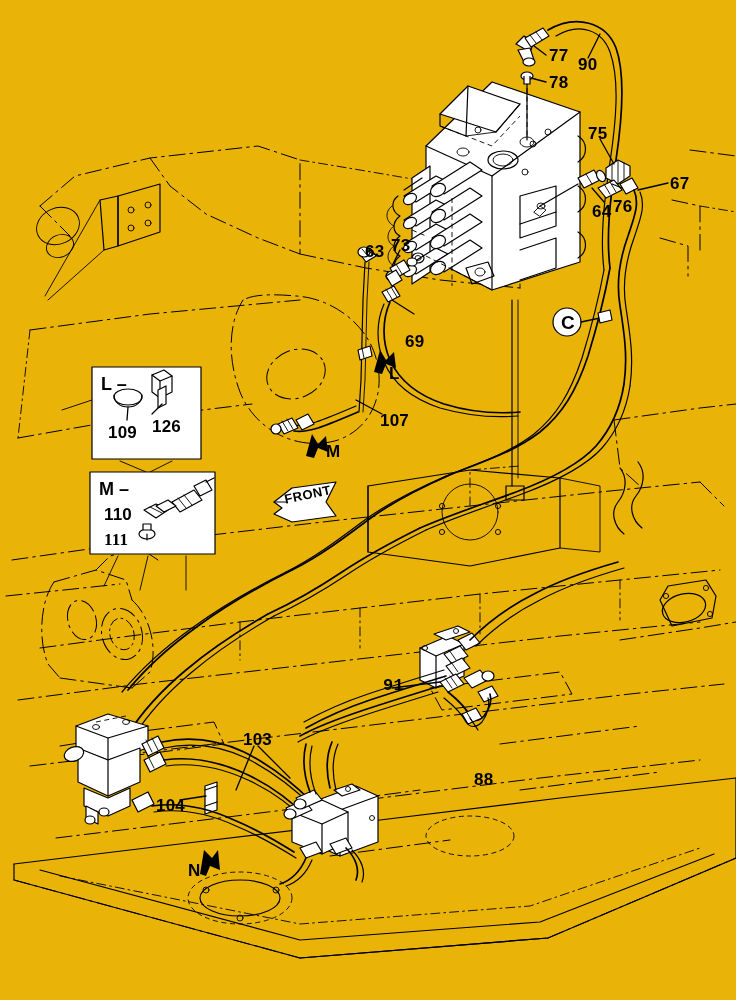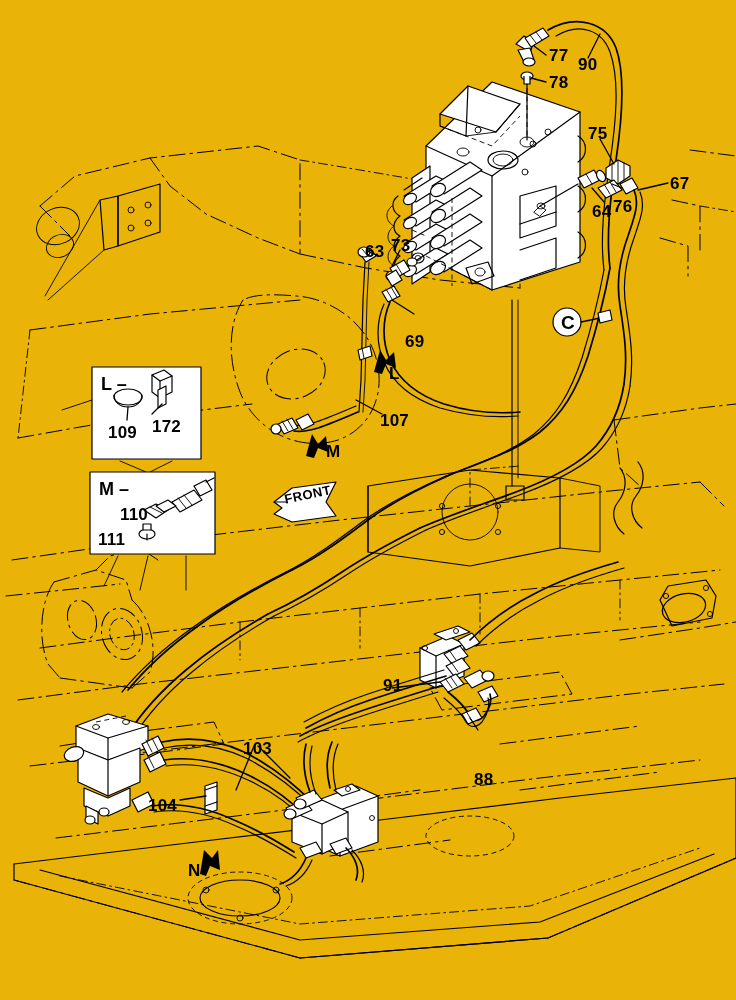--- a/index.html
+++ b/index.html
@@ -562,28 +562,28 @@
     <span class="callout" style="left:578px; top:56px;">90</span>
     <span class="callout" style="left:549px; top:74px;">78</span>
     <span class="callout" style="left:588px; top:125px;">75</span>
     <span class="callout" style="left:670px; top:175px;text-align:right;">67</span>
     <span class="callout" style="left:613px; top:186px;margin-top:12px;">76</span>
     <span class="callout" style="left:592px; top:203px;">64</span>
     <span class="callout" style="left:391px; top:237px;">73</span>
     <span class="callout" style="left:365px; top:243px;">63</span>
     <span class="callout" style="left:405px; top:313px;margin-top:20px;">69</span>
     <span class="callout" style="left:380px; top:412px;">107</span>
-    <span class="callout" style="left:152px; top:418px;">172</span>
+    <span class="callout" style="left:152px; top:418px;">126</span>
     <span class="callout" style="left:108px; top:424px;">109</span>
-    <span class="callout" style="left:104px; top:506px;margin-left:16px;">110</span>
-    <span class="callout" style="left:98px; top:531px;">111</span>
-    <span class="callout" style="left:383px; top:677px;">91</span>
+    <span class="callout" style="left:104px; top:506px;">110</span>
+    <span class="callout" style="left:104px; top:531px;font-family:Liberation Serif, serif;">111</span>
+    <span class="callout" style="left:383px; top:677px;font-family:Liberation Mono, monospace;">91</span>
     <span class="callout" style="left:474px; top:735px;margin-top:36px;">88</span>
-    <span class="callout" style="left:243px; top:731px;margin-top:9px;">103</span>
-    <span class="callout" style="left:148px; top:797px;">104</span>
+    <span class="callout" style="left:243px; top:731px;">103</span>
+    <span class="callout" style="left:156px; top:797px;">104</span>
   </div>
 
   <div>
     <span class="marker-letter" style="left:389px; top:365px;">L</span>
     <span class="marker-letter" style="left:326px; top:443px;">M</span>
     <span class="marker-letter" style="left:188px; top:862px;">N</span>
     <span class="marker-letter" style="left:561px; top:313px; font-size:19px;">C</span>
   </div>
 
   <div>

